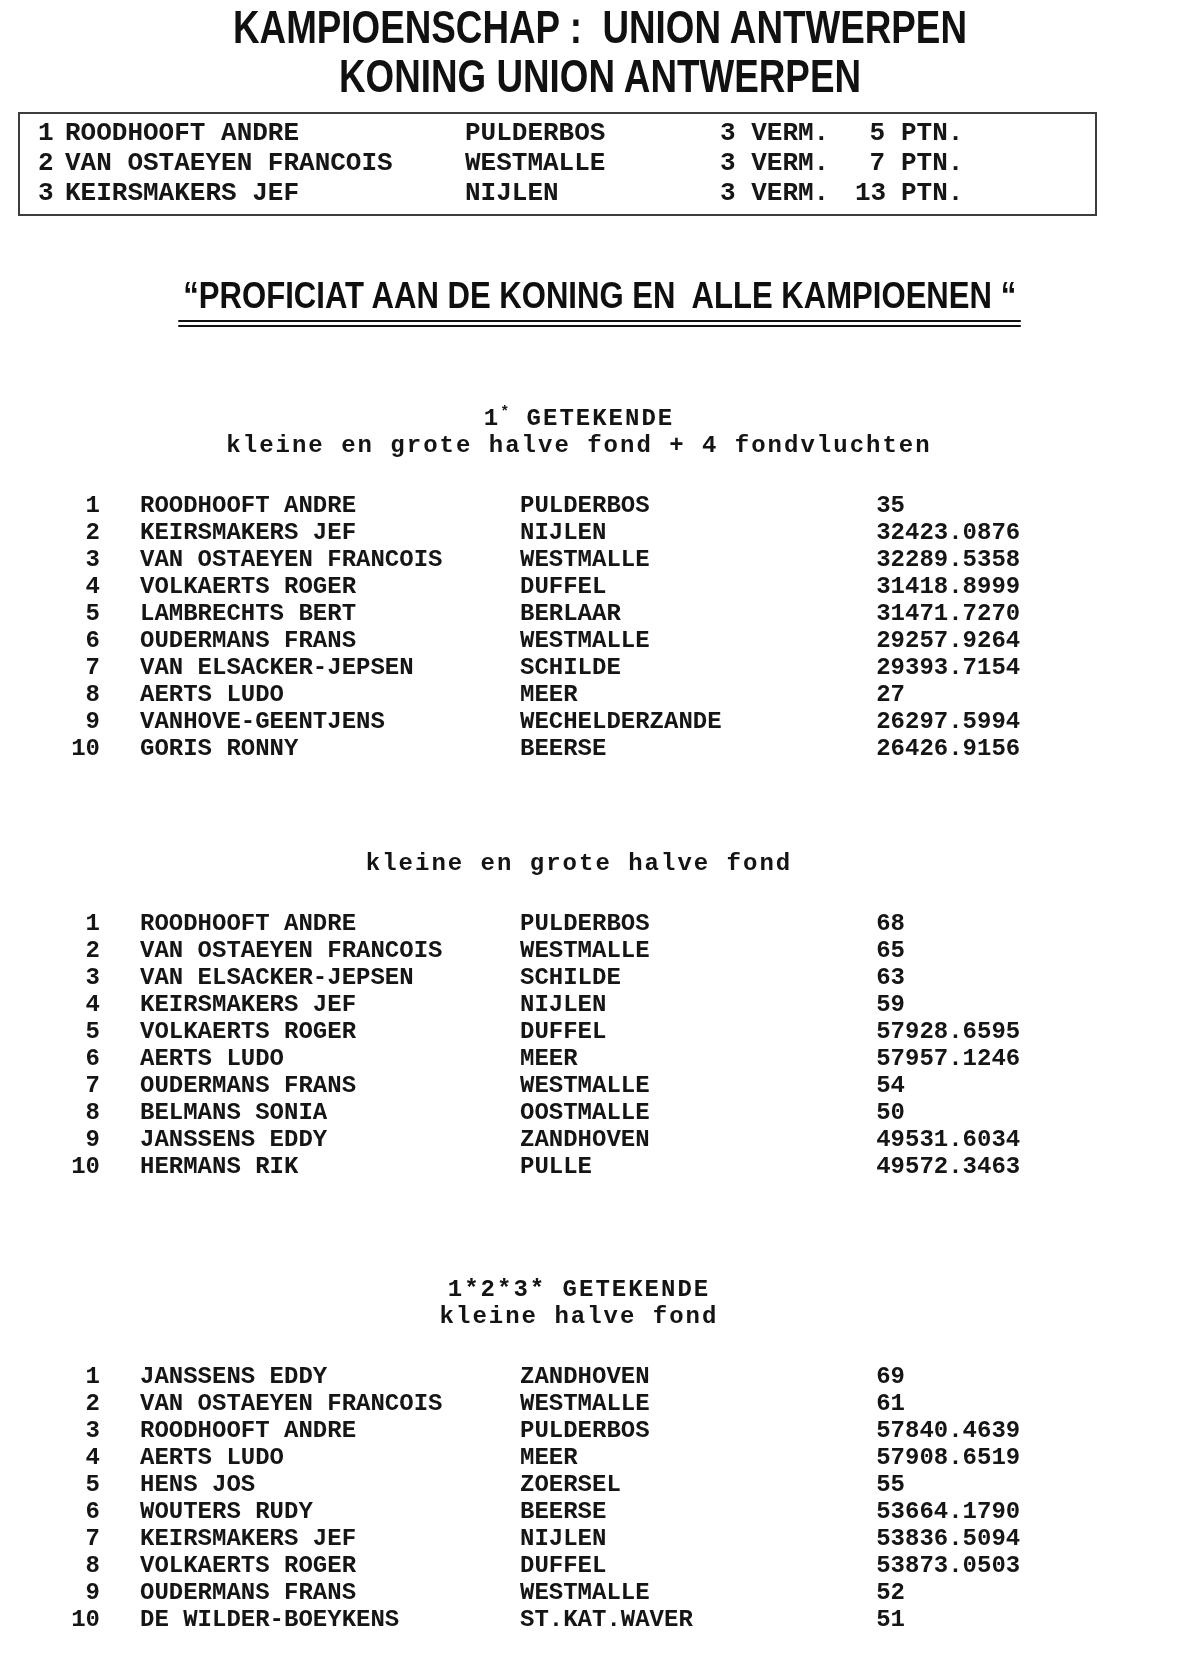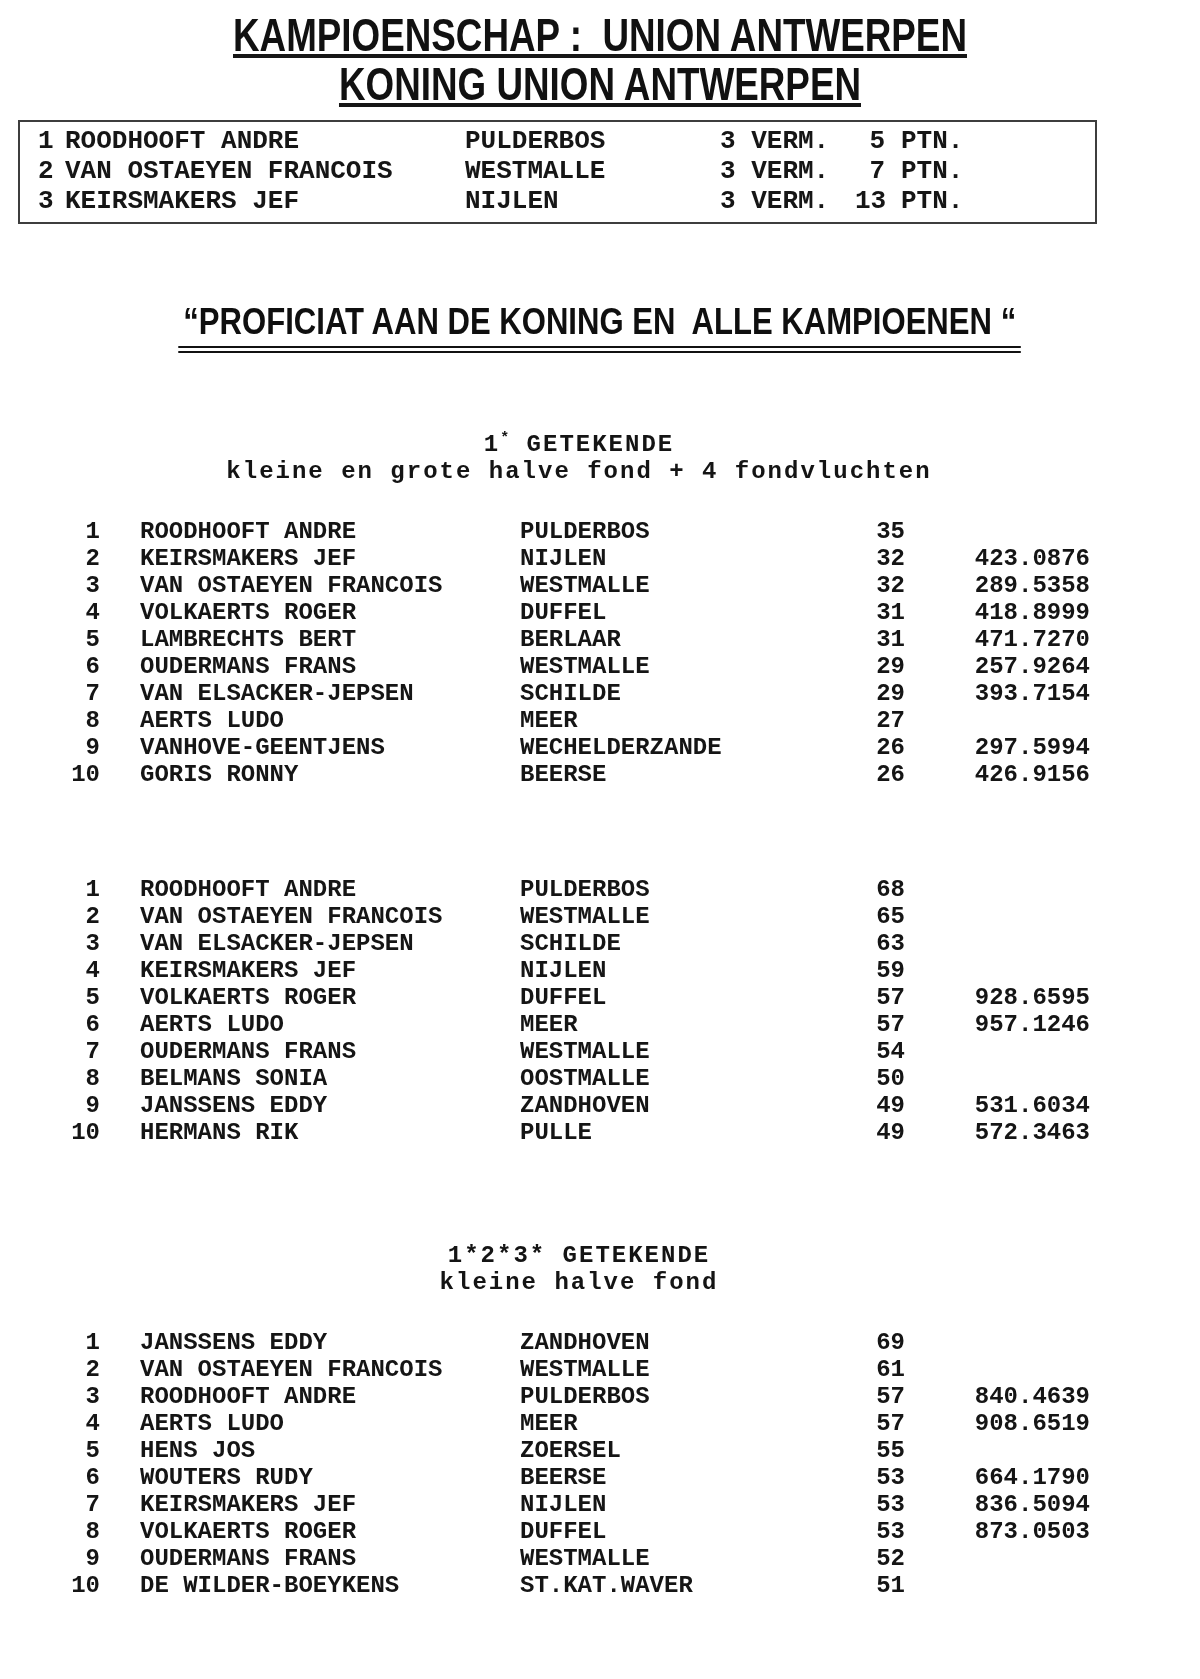--- a/index.html
+++ b/index.html
@@ -7,21 +7,21 @@
     width: 1200px; height: 1679px;
     background: #ffffff;
     color: #161616;
     overflow: hidden;
     position: relative;
     font-family: "Liberation Sans", sans-serif;
   }
   .page { width: 1200px; height: 1679px; }
 
   
-  header { padding-top: 11px; text-decoration: underline; }
+  header { padding-top: 3px; }
   .title-line {
     display: block;
     text-align: center;
     font-family: "Liberation Sans", sans-serif;
     font-weight: bold;
     font-size: 46px;
     line-height: 49px;
     letter-spacing: 0px;
     white-space: pre;
     transform: scaleX(0.80);
@@ -46,21 +46,21 @@
     font-weight: bold;
     font-size: 26px;
     line-height: 30px;
     white-space: pre;
   }
   .kb-rank { text-align: left; }
   .kb-pts  { text-align: right; }
   .kb-ptslabel { padding-left: 16px; }
 
   
-  .congrats { text-align: center; margin-top: 78px; }
+  .congrats { text-align: center; margin-top: 60px; }
   .congrats-inner {
     display: inline-block;
     font-family: "Liberation Sans", sans-serif;
     font-weight: bold;
     font-size: 37px;
     line-height: 40px;
     white-space: pre;
     color: #0f0f0f;
     border-bottom: 7px double #111;
     padding: 0 6px 4px 6px;
@@ -102,21 +102,21 @@
     font-weight: bold;
     font-size: 24px;
     line-height: 27px;
     white-space: pre;
     color: #151515;
   }
   .c-rank { text-align: right; }
   .c-name { padding-left: 40px; overflow: hidden; }
   .c-city { overflow: hidden; }
   .c-pts  { text-align: right; }
-  .c-coef { text-align: right; }
+  .c-coef { }
 </style>
 </head>
 <body>
 
 <div class="page">
 
   <header>
     <div class="title-line">KAMPIOENSCHAP :  UNION ANTWERPEN</div>
     <div class="title-line">KONING UNION ANTWERPEN</div>
   </header>
@@ -236,20 +236,21 @@
           <span class="c-rank">10</span>
           <span class="c-name">GORIS RONNY</span>
           <span class="c-city">BEERSE</span>
           <span class="c-pts">26</span>
           <span class="c-coef">426.9156</span>
         </div>
       </div>
   </section>
 
   <section class="ranking sec2">
+    <div class="sec-subtitle">kleine en grote halve fond</div>
     <div class="rank-table">
 
         <div class="row">
           <span class="c-rank">1</span>
           <span class="c-name">ROODHOOFT ANDRE</span>
           <span class="c-city">PULDERBOS</span>
           <span class="c-pts">68</span>
           <span class="c-coef"></span>
         </div>
 

